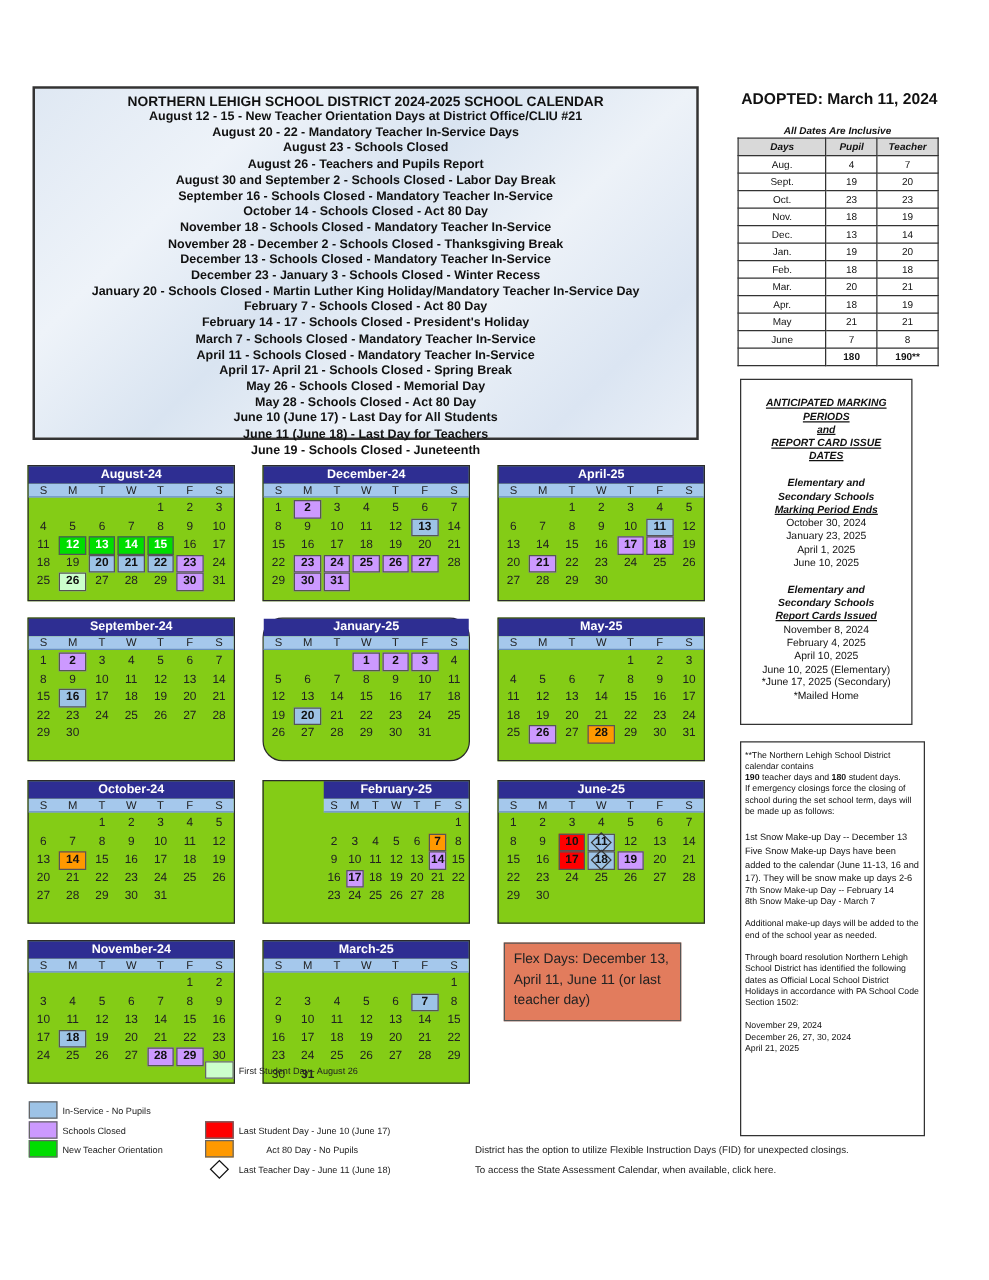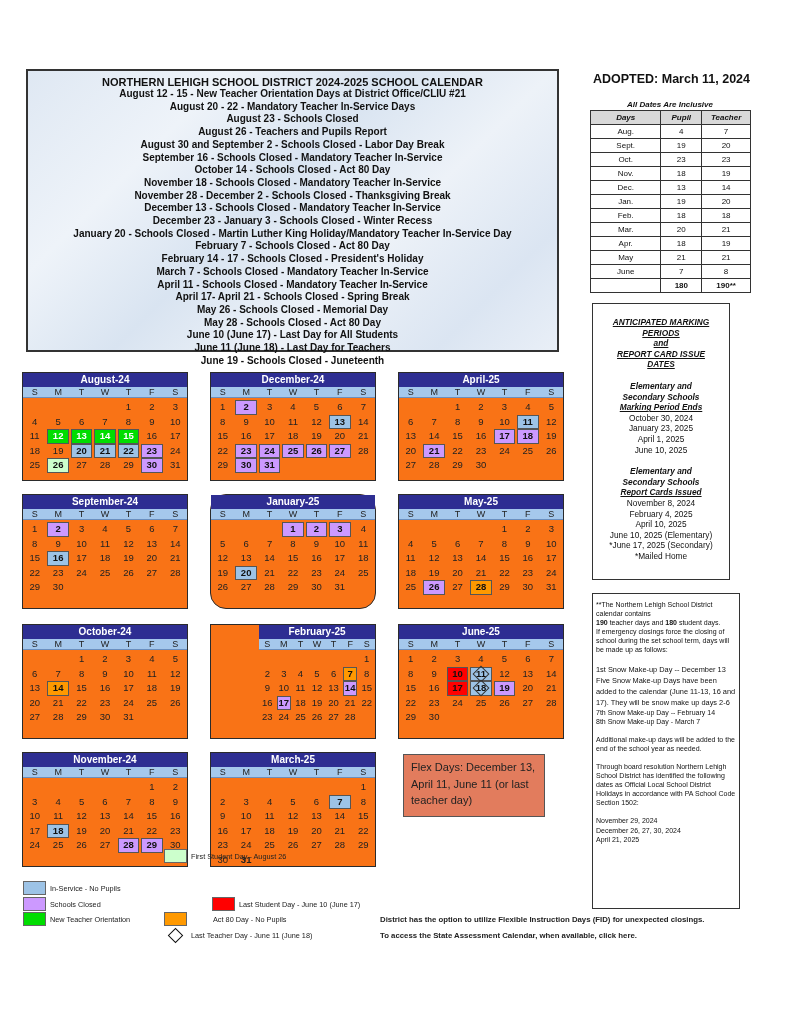--- a/index.html
+++ b/index.html
@@ -43,21 +43,21 @@
     position: absolute; left: 592px; top: 593px; width: 148px; height: 316px;
     border: 1.5px solid #333; text-align: left; font-size: 7px; line-height: 9.1px; padding: 6px 3px 0 3px;
   }
   .notes-box .calibri { font-size: 7.4px; line-height: 11px; }
   .notes-box .gap { height: 9px; }
   .notes-box b { font-weight: bold; }
 
   
   .cal {
     position: absolute; width: 166px; height: 109px;
-    border: 1.5px solid #2b2b2b; background: #f97316;
+    border: 1.5px solid #2b2b2b; background: #84cc16;
   }
   .cal.tall { height: 115px; }
   .cal-title {
     height: 14px; background: #2e2e92; color: #fff; text-align: center;
     font-weight: bold; font-size: 10px; line-height: 14px;
   }
   .cal-dow {
     display: grid; grid-template-columns: repeat(7, 1fr);
     background: #a5c8ec; height: 11px; border-bottom: 1px solid #6a8fbf;
   }
@@ -88,21 +88,21 @@
   }
 
   
   .legend-item { position: absolute; height: 14px; display: flex; align-items: center; }
   .swatch { width: 23px; height: 14px; border: 1px solid #666; margin-right: 4px; }
   .legend-label { font-size: 7.3px; color: #222; white-space: nowrap; }
   .legend-diamond {
     width: 11px; height: 11px; border: 1.3px solid #111; transform: rotate(45deg); margin: 0 10px 0 6px; background: #fff;
   }
 
-  .footer-line { position: absolute; left: 380px; font-weight: bold; font-size: 7.8px; white-space: nowrap; color: #222; }
+  .footer-line { position: absolute; left: 380px; font-weight: normal; font-size: 7.8px; white-space: nowrap; color: #222; }
 </style>
 </head>
 <body>
 
 <div class="events-box">
   <div class="events-title">NORTHERN LEHIGH SCHOOL DISTRICT 2024-2025 SCHOOL CALENDAR</div>
   <div id="events-lines">
       <div class="events-line">August 12 - 15 - New Teacher Orientation Days at District Office/CLIU #21</div>
       <div class="events-line">August 20 - 22 - Mandatory Teacher In-Service Days</div>
       <div class="events-line">August 23 - Schools Closed</div>
@@ -793,21 +793,21 @@
     <span class="legend-label">Schools Closed</span>
   </div>
   <div class="legend-item" style="left:23px; top:912px;">
     <div class="swatch" style="background:#00dd00"></div>
     <span class="legend-label">New Teacher Orientation</span>
   </div>
   <div class="legend-item" style="left:164px; top:849px;">
     <div class="swatch" style="background:#ccffcc"></div>
     <span class="legend-label">First Student Day - August 26</span>
   </div>
-  <div class="legend-item" style="left:164px; top:897px;margin-left:48px;">
+  <div class="legend-item" style="left:164px; top:897px;">
     <div class="swatch" style="background:#ff0000"></div>
     <span class="legend-label">Last Student Day - June 10 (June 17)</span>
   </div>
   <div class="legend-item" style="left:164px; top:912px;gap:22px;">
     <div class="swatch" style="background:#ff9900"></div>
     <span class="legend-label">Act 80 Day - No Pupils</span>
   </div>
   <div class="legend-item" style="left:164px; top:928px;">
     <div class="legend-diamond"></div>
     <span class="legend-label">Last Teacher Day - June 11 (June 18)</span>

